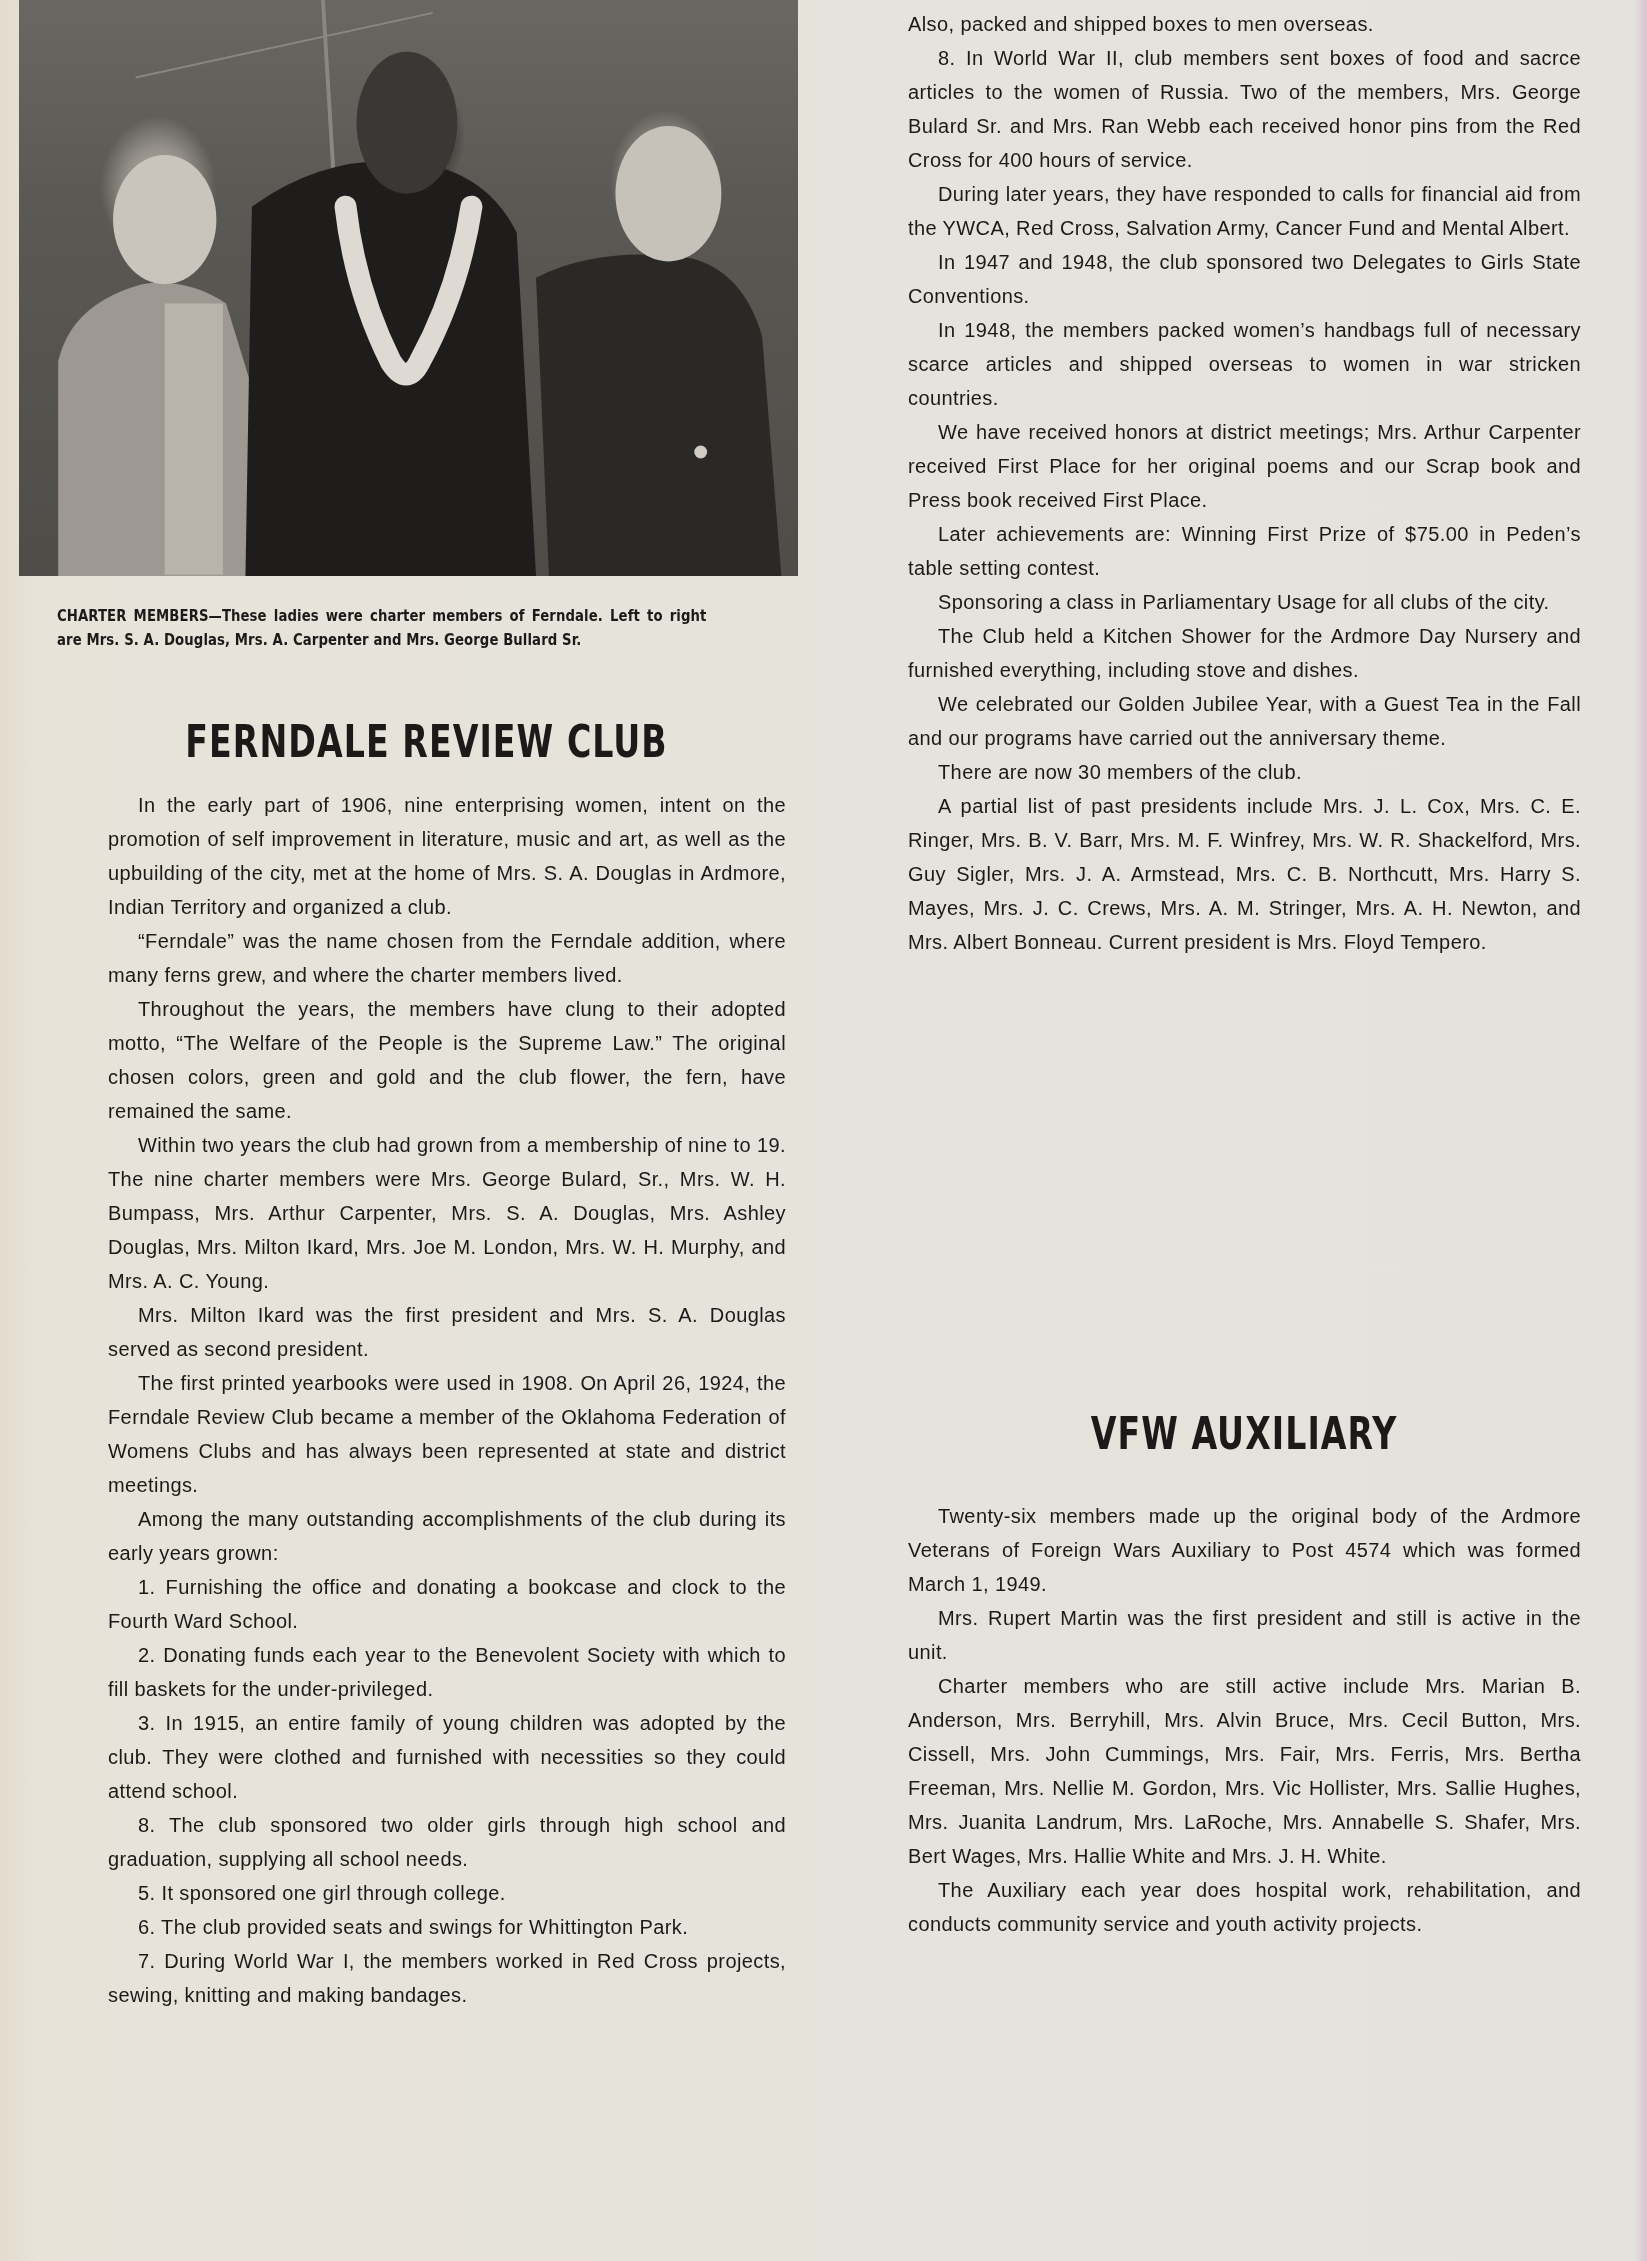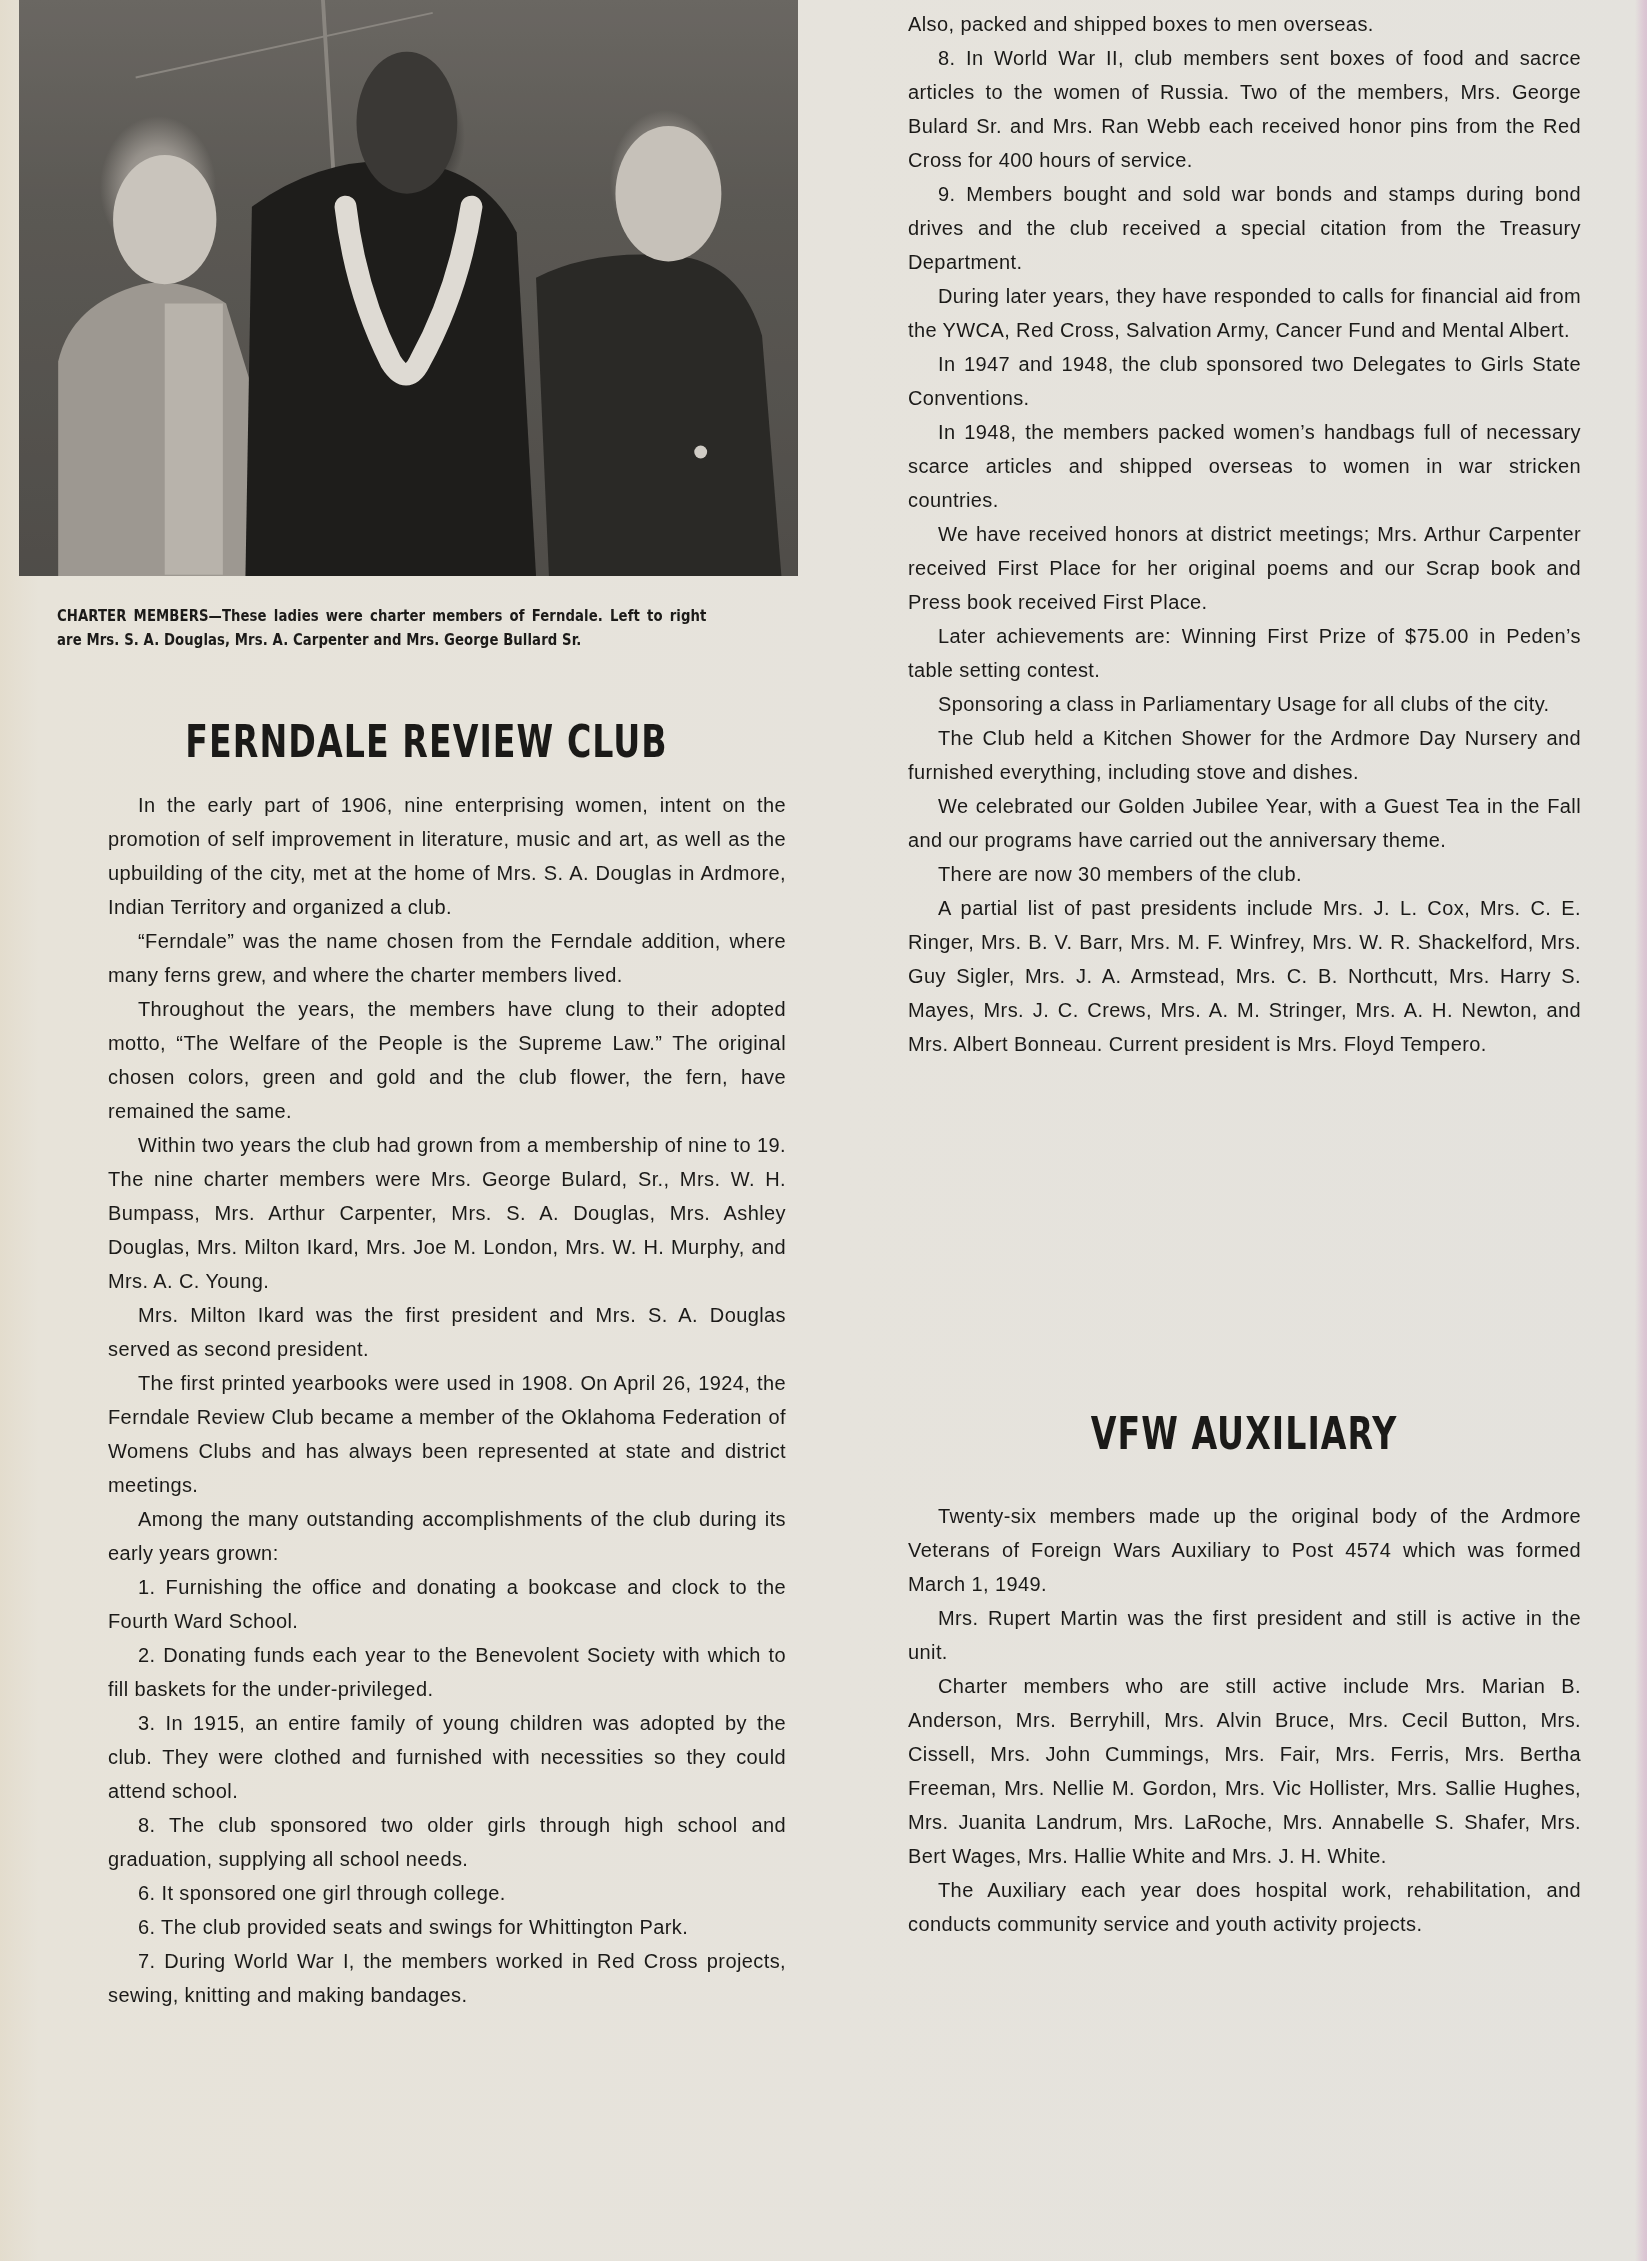--- a/index.html
+++ b/index.html
@@ -79,29 +79,28 @@
     <p>“Ferndale” was the name chosen from the Ferndale addition, where many ferns grew, and where the charter members lived.</p>
     <p>Throughout the years, the members have clung to their adopted motto, “The Welfare of the People is the Supreme Law.” The original chosen colors, green and gold and the club flower, the fern, have remained the same.</p>
     <p>Within two years the club had grown from a membership of nine to 19. The nine charter members were Mrs. George Bulard, Sr., Mrs. W. H. Bumpass, Mrs. Arthur Carpenter, Mrs. S. A. Douglas, Mrs. Ashley Douglas, Mrs. Milton Ikard, Mrs. Joe M. London, Mrs. W. H. Murphy, and Mrs. A. C. Young.</p>
     <p>Mrs. Milton Ikard was the first president and Mrs. S. A. Douglas served as second president.</p>
     <p>The first printed yearbooks were used in 1908. On April 26, 1924, the Ferndale Review Club became a member of the Oklahoma Federation of Womens Clubs and has always been represented at state and district meetings.</p>
     <p>Among the many outstanding accomplishments of the club during its early years grown:</p>
     <p>1. Furnishing the office and donating a bookcase and clock to the Fourth Ward School.</p>
     <p>2. Donating funds each year to the Benevolent Society with which to fill baskets for the under-privileged.</p>
     <p>3. In 1915, an entire family of young children was adopted by the club. They were clothed and furnished with necessities so they could attend school.</p>
     <p>8. The club sponsored two older girls through high school and graduation, supplying all school needs.</p>
-    <p>6. It sponsored one girl through college.</p>
+    <p>5. It sponsored one girl through college.</p>
     <p>6. The club provided seats and swings for Whittington Park.</p>
     <p>7. During World War I, the members worked in Red Cross projects, sewing, knitting and making bandages.</p>
   </div>
 
 <div class="col" id="right-col-1">
   <p style="text-indent:0">Also, packed and shipped boxes to men overseas.</p>
 <p>8. In World War II, club members sent boxes of food and sacrce articles to the women of Russia. Two of the members, Mrs. George Bulard Sr. and Mrs. Ran Webb each received honor pins from the Red Cross for 400 hours of service.</p>
-    <p>9. Members bought and sold war bonds and stamps during bond drives and the club received a special citation from the Treasury Department.</p>
     <p>During later years, they have responded to calls for financial aid from the YWCA, Red Cross, Salvation Army, Cancer Fund and Mental Albert.</p>
     <p>In 1947 and 1948, the club sponsored two Delegates to Girls State Conventions.</p>
     <p>In 1948, the members packed women’s handbags full of necessary scarce articles and shipped overseas to women in war stricken countries.</p>
     <p>We have received honors at district meetings; Mrs. Arthur Carpenter received First Place for her original poems and our Scrap book and Press book received First Place.</p>
     <p>Later achievements are: Winning First Prize of $75.00 in Peden’s table setting contest.</p>
     <p>Sponsoring a class in Parliamentary Usage for all clubs of the city.</p>
     <p>The Club held a Kitchen Shower for the Ardmore Day Nursery and furnished everything, including stove and dishes.</p>
     <p>We celebrated our Golden Jubilee Year, with a Guest Tea in the Fall and our programs have carried out the anniversary theme.</p>
     <p>There are now 30 members of the club.</p>
     <p>A partial list of past presidents include Mrs. J. L. Cox, Mrs. C. E. Ringer, Mrs. B. V. Barr, Mrs. M. F. Winfrey, Mrs. W. R. Shackelford, Mrs. Guy Sigler, Mrs. J. A. Armstead, Mrs. C. B. Northcutt, Mrs. Harry S. Mayes, Mrs. J. C. Crews, Mrs. A. M. Stringer, Mrs. A. H. Newton, and Mrs. Albert Bonneau. Current president is Mrs. Floyd Tempero.</p>

